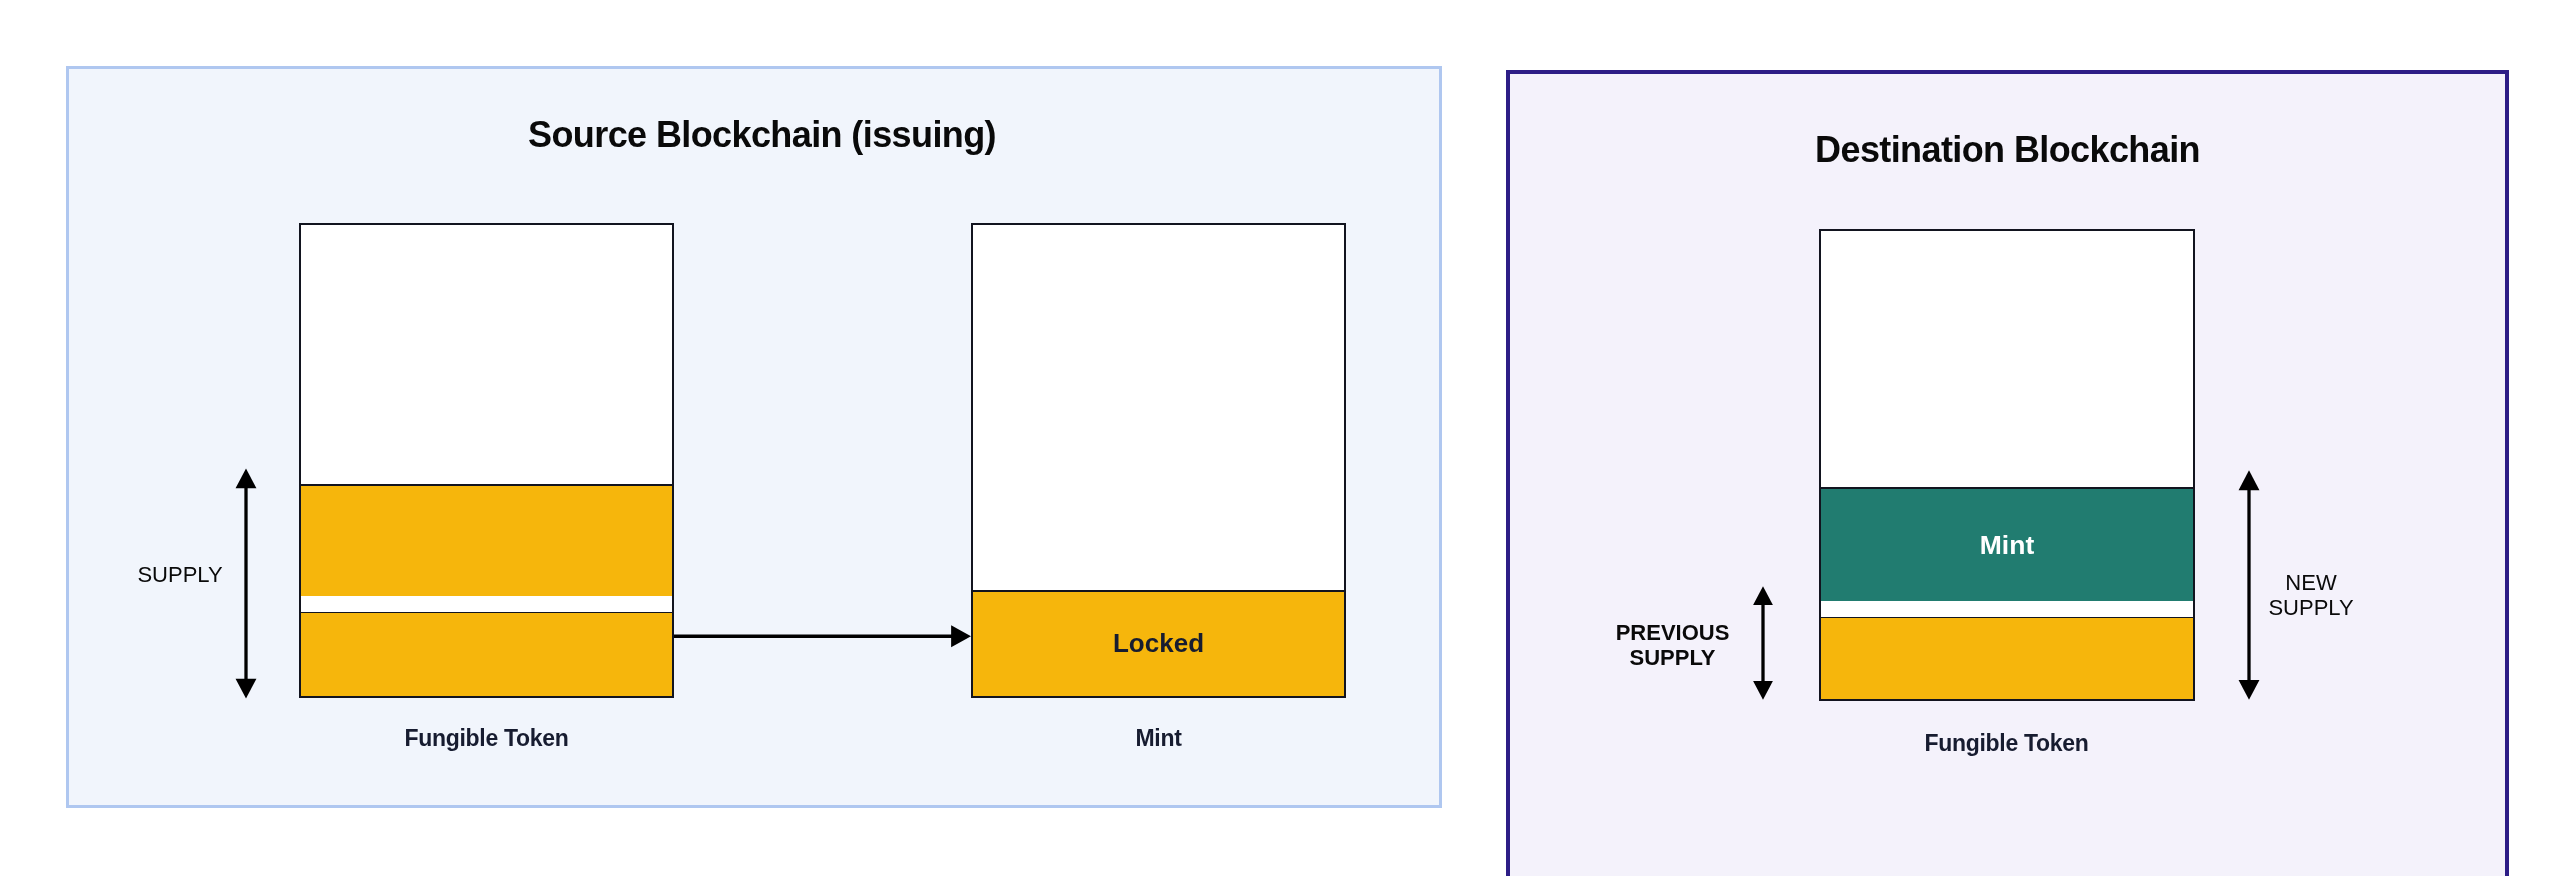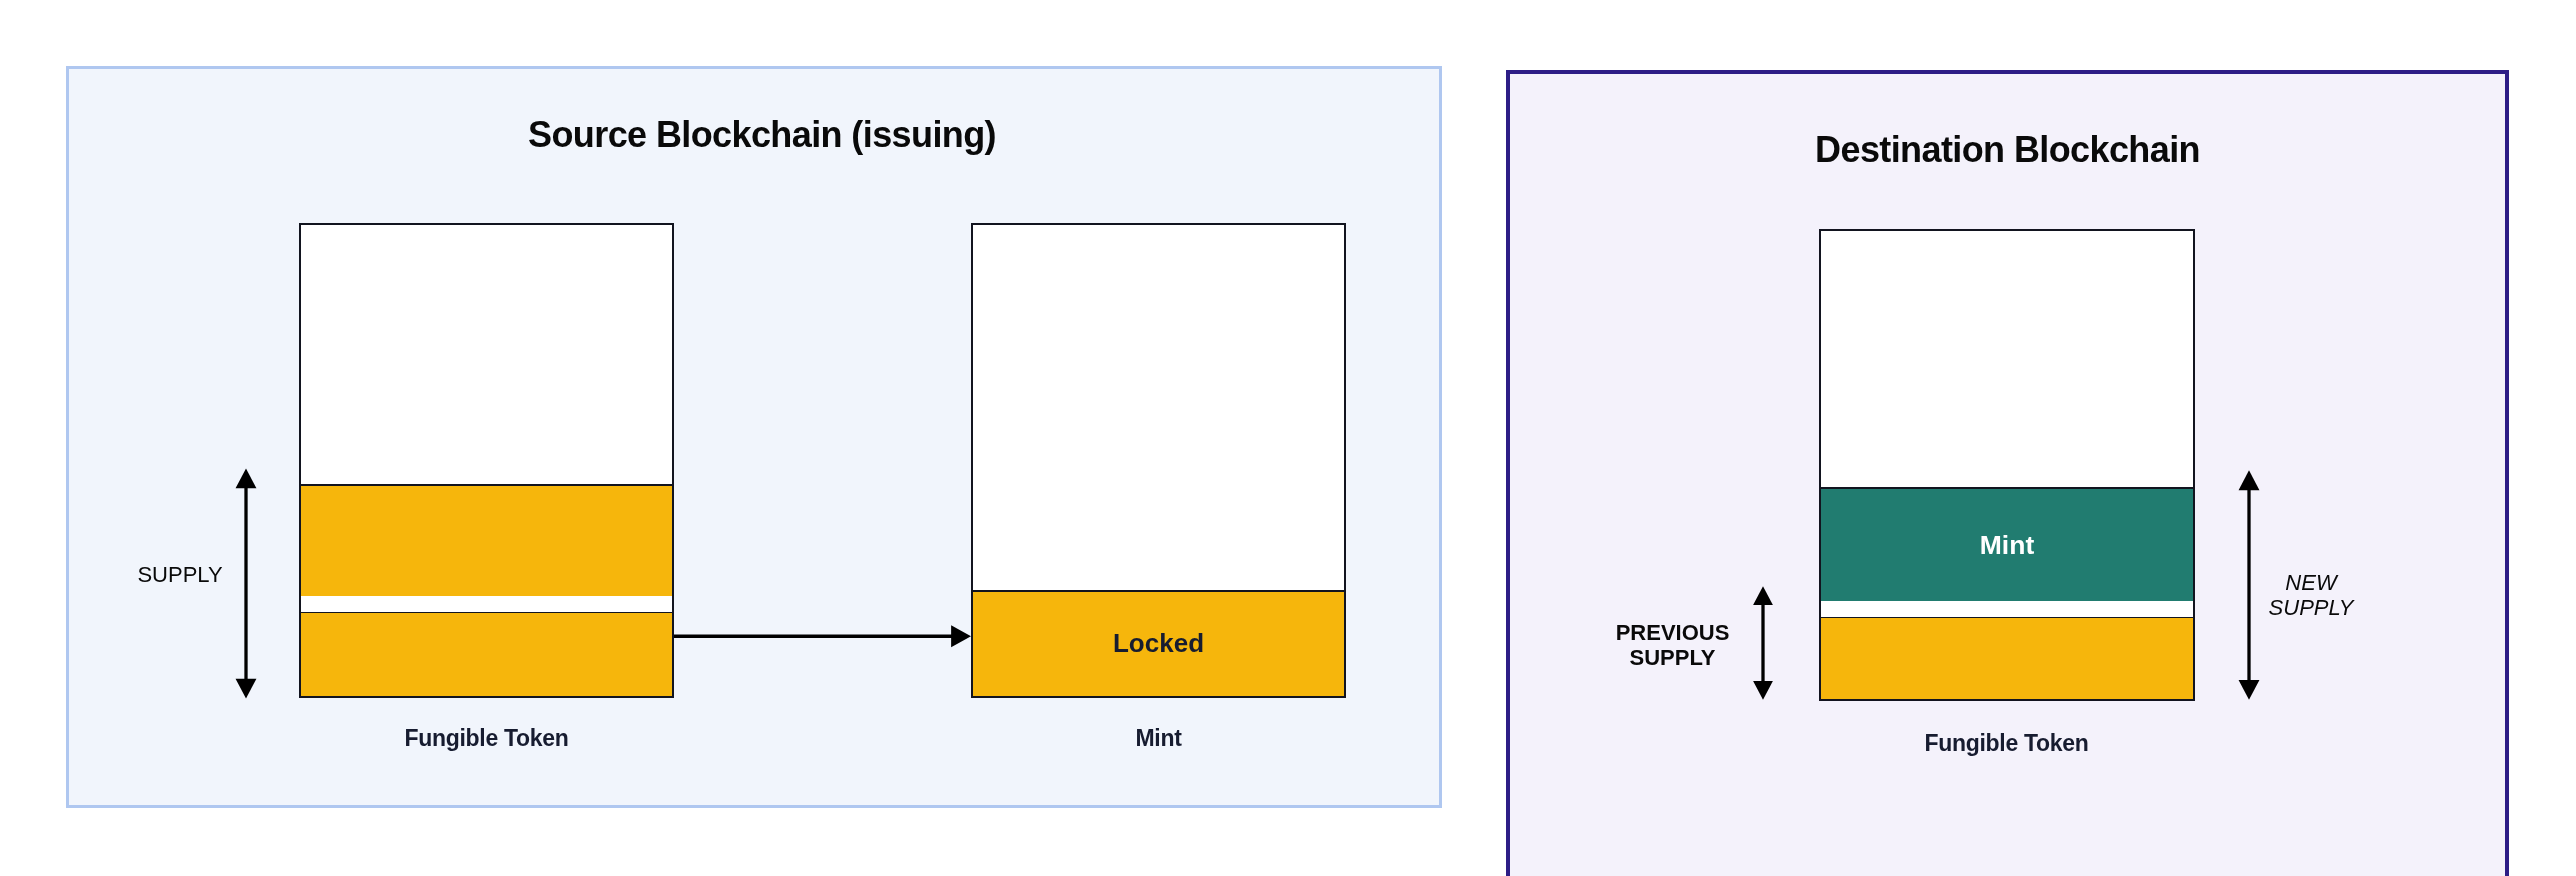--- a/index.html
+++ b/index.html
@@ -110,20 +110,20 @@
     <span>PREVIOUS</span>
     <span>SUPPLY</span>
   </div>
 
   <svg class="abs" style="left:728px;top:396px;" width="22" height="230" viewBox="0 0 40 417">
     <line class="stroke" x1="20" y1="30" x2="20" y2="387" stroke-width="6"></line>
     <polygon class="fill" points="20,0 1,36 39,36"></polygon>
     <polygon class="fill" points="20,417 1,381 39,381"></polygon>
   </svg>
 
-  <div class="abs measure-label" style="left:718px;top:496px;width:166px;font-style:italic;">
+  <div class="abs measure-label" style="left:718px;top:496px;width:166px;">
     <span>NEW</span>
     <span>SUPPLY</span>
   </div>
 
   <div class="abs box-caption" style="left:331px;top:656px;width:331px;">Fungible Token</div>
 </div>
 
 
 </body></html>

